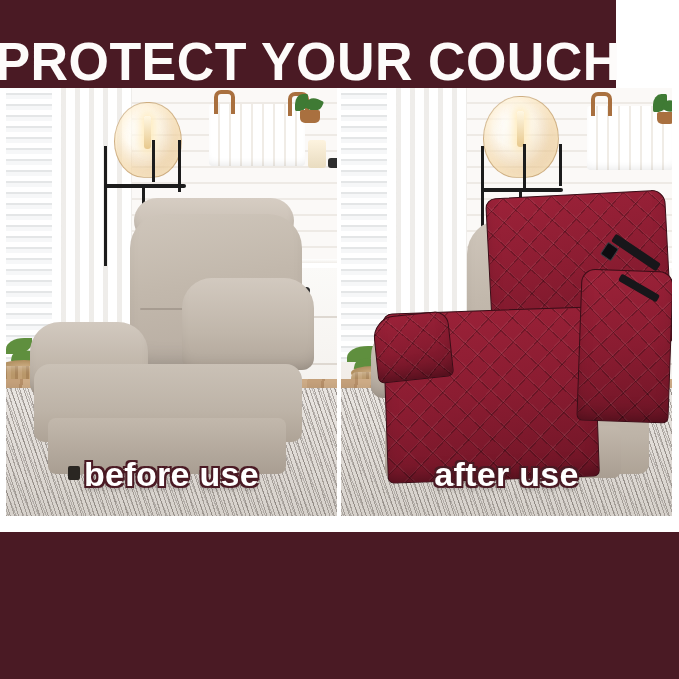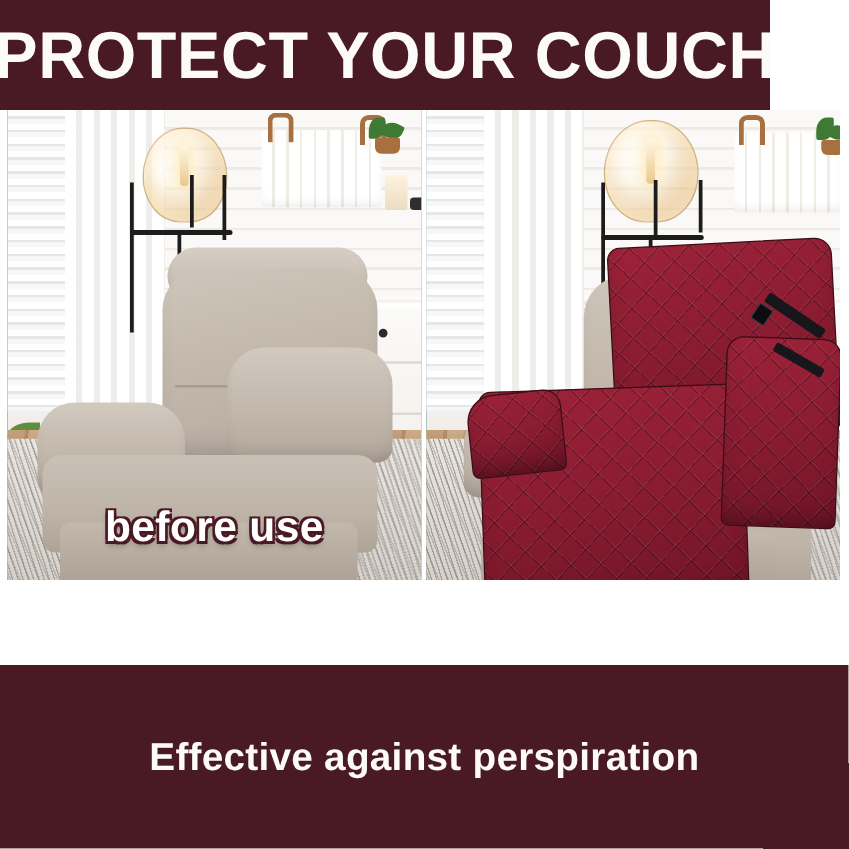--- a/index.html
+++ b/index.html
@@ -20,21 +20,21 @@
     overflow: hidden;
   }
 
   
   .header-banner {
     position: absolute;
     left: 0; top: 0;
     width: 616px; height: 88px;
     background: #4a1a24;
     display: flex;
-    align-items: center;
+    align-items: flex-end;
     justify-content: center;
   }
   .header-title {
     color: #fdfbfa;
     font-family: "Liberation Sans", sans-serif;
     font-weight: bold;
     font-size: 53px;
     letter-spacing: 0.5px;
     line-height: 1;
     transform: scaleX(0.98);
@@ -46,23 +46,23 @@
   .compare-strip {
     position: absolute;
     left: 6px; top: 88px;
     width: 667px; height: 428px;
     display: flex;
     gap: 4px;
   }
   .photo-panel {
     position: relative;
     width: 331px;
-    height: 376px;
+    height: 428px;
     overflow: hidden;
-    background: #0f766e;
+    background: #701a75;
   }
 
   
   .scene { position: absolute; inset: 0; }
 
   
   .wall {
     position: absolute; left: 0; top: 0;
     width: 100%; height: 72%;
     background: linear-gradient(180deg, #fdfcfb 0%, #f7f4f1 60%, #f1ece7 100%);
@@ -457,21 +457,21 @@
         <div class="cover" style="left:44px;  top:222px; width:210px; height:168px; border-radius:10px 10px 6px 6px; transform:rotate(-2deg);"></div>
         <div class="cover" style="left:34px;  top:226px; width:74px;  height:64px;  border-radius:22px 14px 6px 6px; transform:rotate(-6deg);"></div>
         <div class="cover" style="left:238px; top:182px; width:90px;  height:150px; border-radius:14px 14px 6px 6px; transform:rotate(2deg);"></div>
 
         <div class="cover-strap" style="left:268px; top:160px; width:54px; height:9px; transform:rotate(34deg);"></div>
         <div class="cover-buckle" style="left:262px; top:156px; width:11px; height:13px; transform:rotate(34deg);"></div>
         <div class="cover-strap" style="left:276px; top:196px; width:44px; height:8px; transform:rotate(30deg);"></div>
 
       </div>
 
+      <div class="photo-caption">after use</div>
     </div>
 
   </div>
 
   <div class="footer-banner">
-    <div class="footer-line">Effective against perspiration</div>
   </div>
 
 </div>
 
 </body></html>

